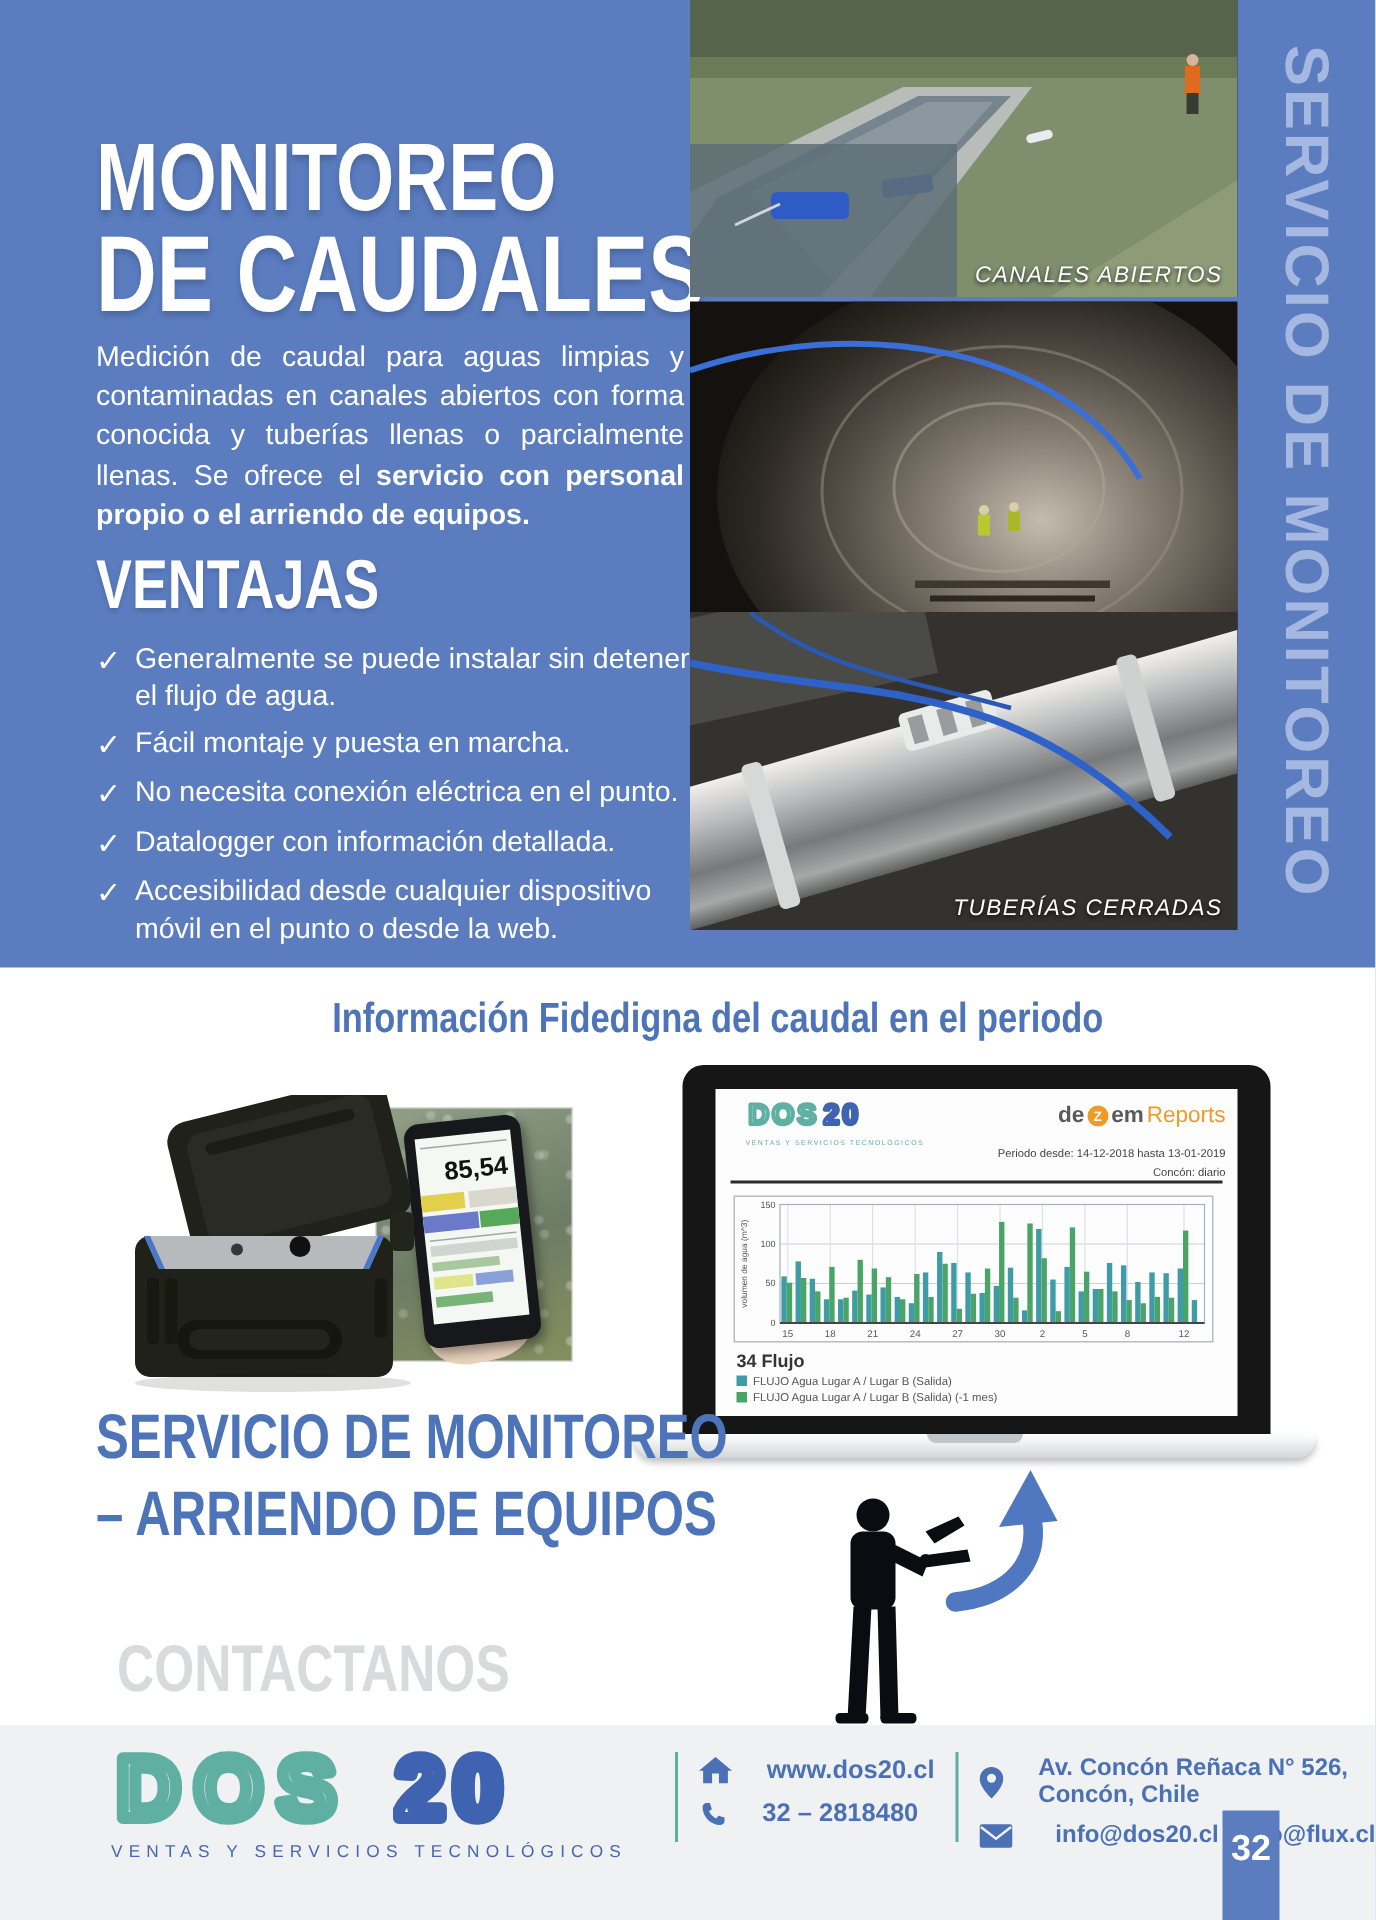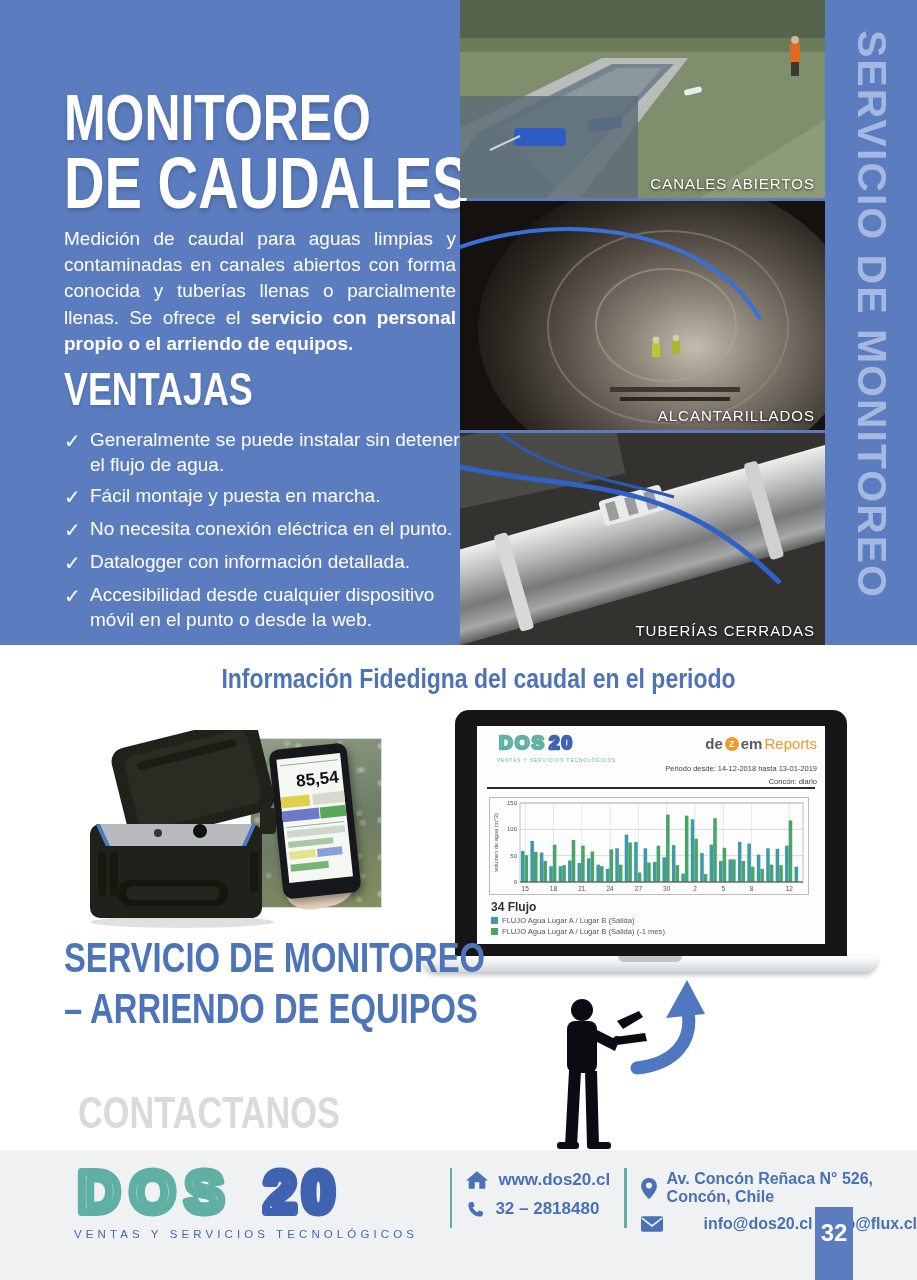--- a/index.html
+++ b/index.html
@@ -18,27 +18,27 @@
   .sqzc { display:inline-block; transform:scaleX(.82); transform-origin:50% 50%; white-space:nowrap; }
   .intro { position:absolute; left:64px; top:226px; width:392px; color:#fff;
     font-size:19px; line-height:1.38; text-align:justify; }
   .ventajas-h { position:absolute; left:64px; top:362px; color:#fff; font-size:46px; font-weight:bold;
     text-shadow:0 2px 4px rgba(20,30,60,.2); }
   .ventajas-list { position:absolute; left:64px; top:428px; width:400px; list-style:none; }
   .ventajas-list li { display:flex; color:#fff; font-size:19px; line-height:1.3; margin-bottom:7px; }
   .ventajas-list .check { width:26px; flex:0 0 26px; font-size:20px; }
   
   .photos { position:absolute; left:460px; top:0; width:365px; height:645px; }
-  .photo { position:absolute; left:0; width:365px; overflow:hidden; background:#333; }
+  .photo { position:absolute; left:0; width:365px; overflow:hidden; background:#333;font-style:italic; }
   .photo svg { display:block; }
   .photo-label { position:absolute; right:10px; bottom:6px; color:#fff; font-size:15px;
     letter-spacing:1px; text-shadow:0 1px 3px rgba(0,0,0,.8); }
   #photo1 { top:0; height:198px; }
   #photo2 { top:201px; height:229px; }
-  #photo3 { top:433px; height:212px; }
+  #photo3 { top:408px; height:212px; }
   
   .side-banner { position:absolute; right:0; top:0; width:92px; height:645px; display:flex;
     justify-content:center; }
   .side-banner span { writing-mode:vertical-rl; font-size:41px; font-weight:bold;
     color:#a5b8e2; letter-spacing:2px; padding-top:30px; }
   
   .info-heading { position:absolute; left:40px; right:0; top:663px; text-align:center;
     color:#4d73b8; font-size:28px; font-weight:bold; }
   
   .phone-photo { position:absolute; left:250px; top:738px; width:132px; height:170px;
@@ -91,21 +91,21 @@
     font-size:42px; line-height:1.22; }
   .contactanos { position:absolute; left:78px; top:1088px; color:#d9dadc; font-size:44px; font-weight:bold; }
   .figure-svg { position:absolute; left:525px; top:978px; }
   
   .footer { position:absolute; left:0; top:1150px; width:917px; height:130px; background:#eff1f2;
     display:flex; align-items:flex-start; padding:14px 0 0 74px; }
   .f-logo { margin-right:18px; }
   .f-tagline { font-size:11.5px; letter-spacing:4.1px; color:#4668b2; white-space:nowrap; margin-top:2px; }
   .f-div { width:3px; height:60px; background:#5fb0a3; margin:4px 14px 0; }
   .f-col { display:flex; flex-direction:column; gap:9px; margin-top:6px; }
-  .f-row { display:flex; align-items:center; gap:10px; color:#4a70b5; font-weight:bold; }
+  .f-row { display:flex; align-items:center; gap:23px; color:#4a70b5; font-weight:bold; }
   .f-row.sm { font-size:16px;justify-content:space-between; } .f-row.lg { font-size:17px; }
   .f-row svg { flex:0 0 auto; }
   .page-num { position:absolute; left:815px; top:1207px; width:38px; height:73px; background:#5b7dc0;
     color:#fff; font-size:24px; font-weight:bold; text-align:center; padding-top:12px; }
 </style>
 </head>
 <body>
 
 <div id="page">
 

